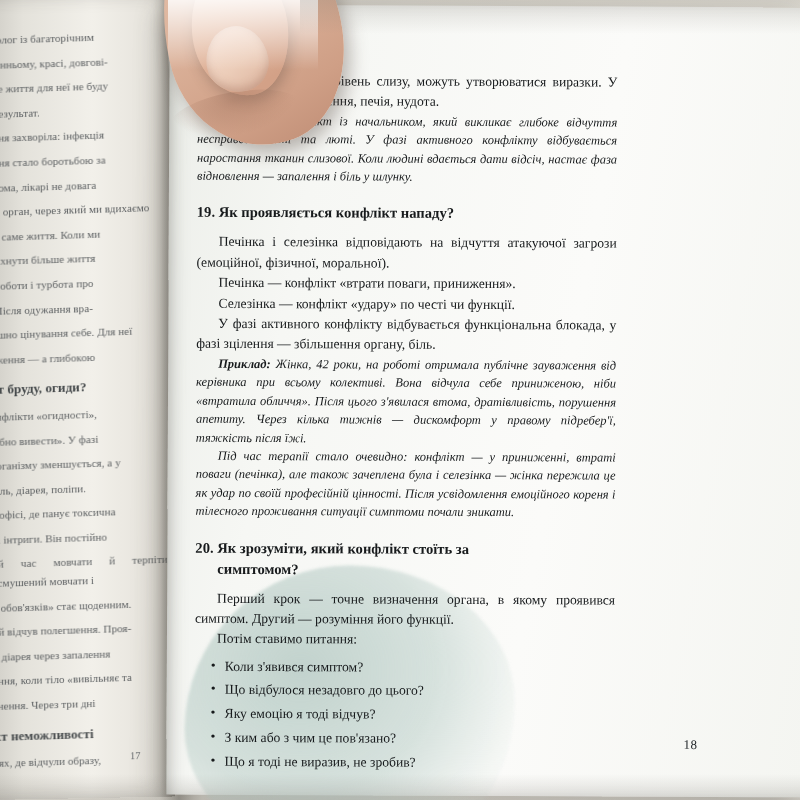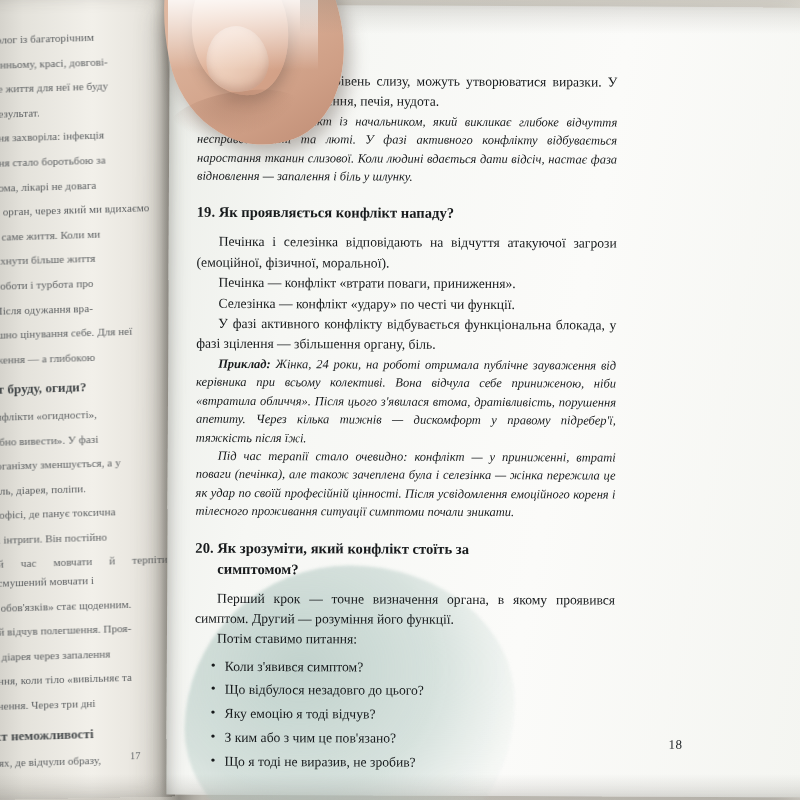--- a/index.html
+++ b/index.html
@@ -159,21 +159,21 @@
   ul.q-list li::before {
     content: "•";
     position: absolute;
     left: -14px;
     top: -1px;
     font-size: 14px;
   }
 
   .folio-right {
     position: absolute;
-    right: 120px;
+    right: 105px;
     bottom: 44px;
     font-size: 13px;
     color: #22272a;
     letter-spacing: 0.5px;
   }
 
   
   .hand {
     position: absolute;
     left: 163px;
@@ -303,21 +303,21 @@
 
       <p class="example"><b>Приклад:</b><span> Конфлікт із начальником, який викликає глибоке відчуття несправедливості та люті. У фазі активного конфлікту відбувається наростання тканин слизової. Коли людині вдається дати відсіч, настає фаза відновлення — запалення і біль у шлунку.</span></p>
 
       <h2 class="q-head">19. Як проявляється конфлікт нападу?</h2>
 
       <p class="para">Печінка і селезінка відповідають на відчуття атакуючої загрози (емоційної, фізичної, моральної).</p>
       <p class="para">Печінка — конфлікт «втрати поваги, приниження».</p>
       <p class="para">Селезінка — конфлікт «удару» по честі чи функції.</p>
       <p class="para">У фазі активного конфлікту відбувається функціональна блокада, у фазі зцілення — збільшення органу, біль.</p>
 
-      <p class="example"><b>Приклад:</b><span> Жінка, 24 роки, на роботі отримала публічне зауваження від керівника при всьому колективі. Вона відчула себе приниженою, ніби «втратила обличчя». Після цього з'явилася втома, дратівливість, порушення апетиту. Через кілька тижнів — дискомфорт у правому підребер'ї, тяжкість після їжі.</span></p>
+      <p class="example"><b>Приклад:</b><span> Жінка, 42 роки, на роботі отримала публічне зауваження від керівника при всьому колективі. Вона відчула себе приниженою, ніби «втратила обличчя». Після цього з'явилася втома, дратівливість, порушення апетиту. Через кілька тижнів — дискомфорт у правому підребер'ї, тяжкість після їжі.</span></p>
 
       <p class="example">Під час терапії стало очевидно: конфлікт — у приниженні, втраті поваги (печінка), але також зачеплена була і селезінка — жінка пережила це як удар по своїй професійній цінності. Після усвідомлення емоційного кореня і тілесного проживання ситуації симптоми почали зникати.</p>
 
       <h2 class="q-head"><span>20. Як зрозуміти, який конфлікт стоїть за</span><span class="cont">симптомом?</span></h2>
 
       <p class="para">Перший крок — точне визначення органа, в якому проявився симптом. Другий — розуміння його функції.</p>
       <p class="para">Потім ставимо питання:</p>
 
       <ul class="q-list">
         <li>Коли з'явився симптом?</li>

